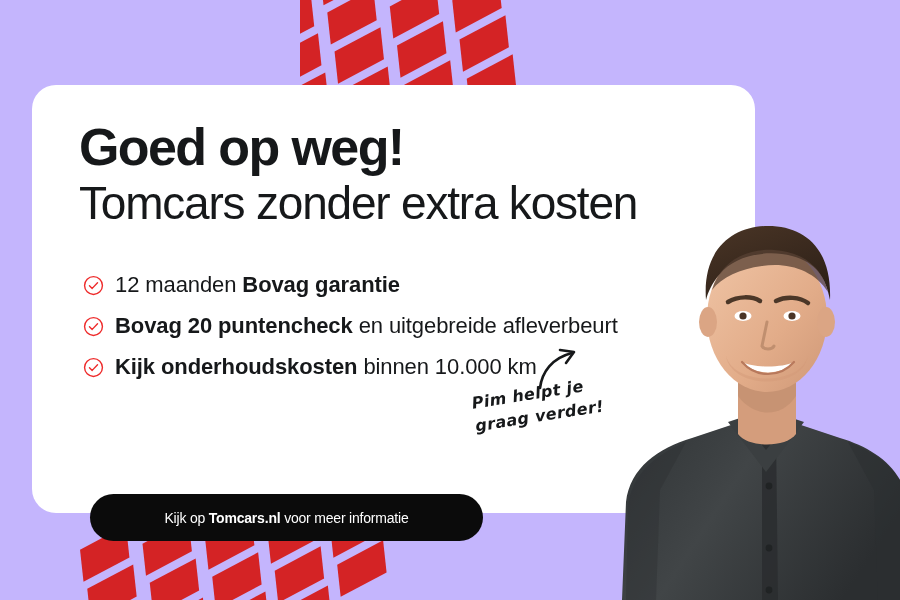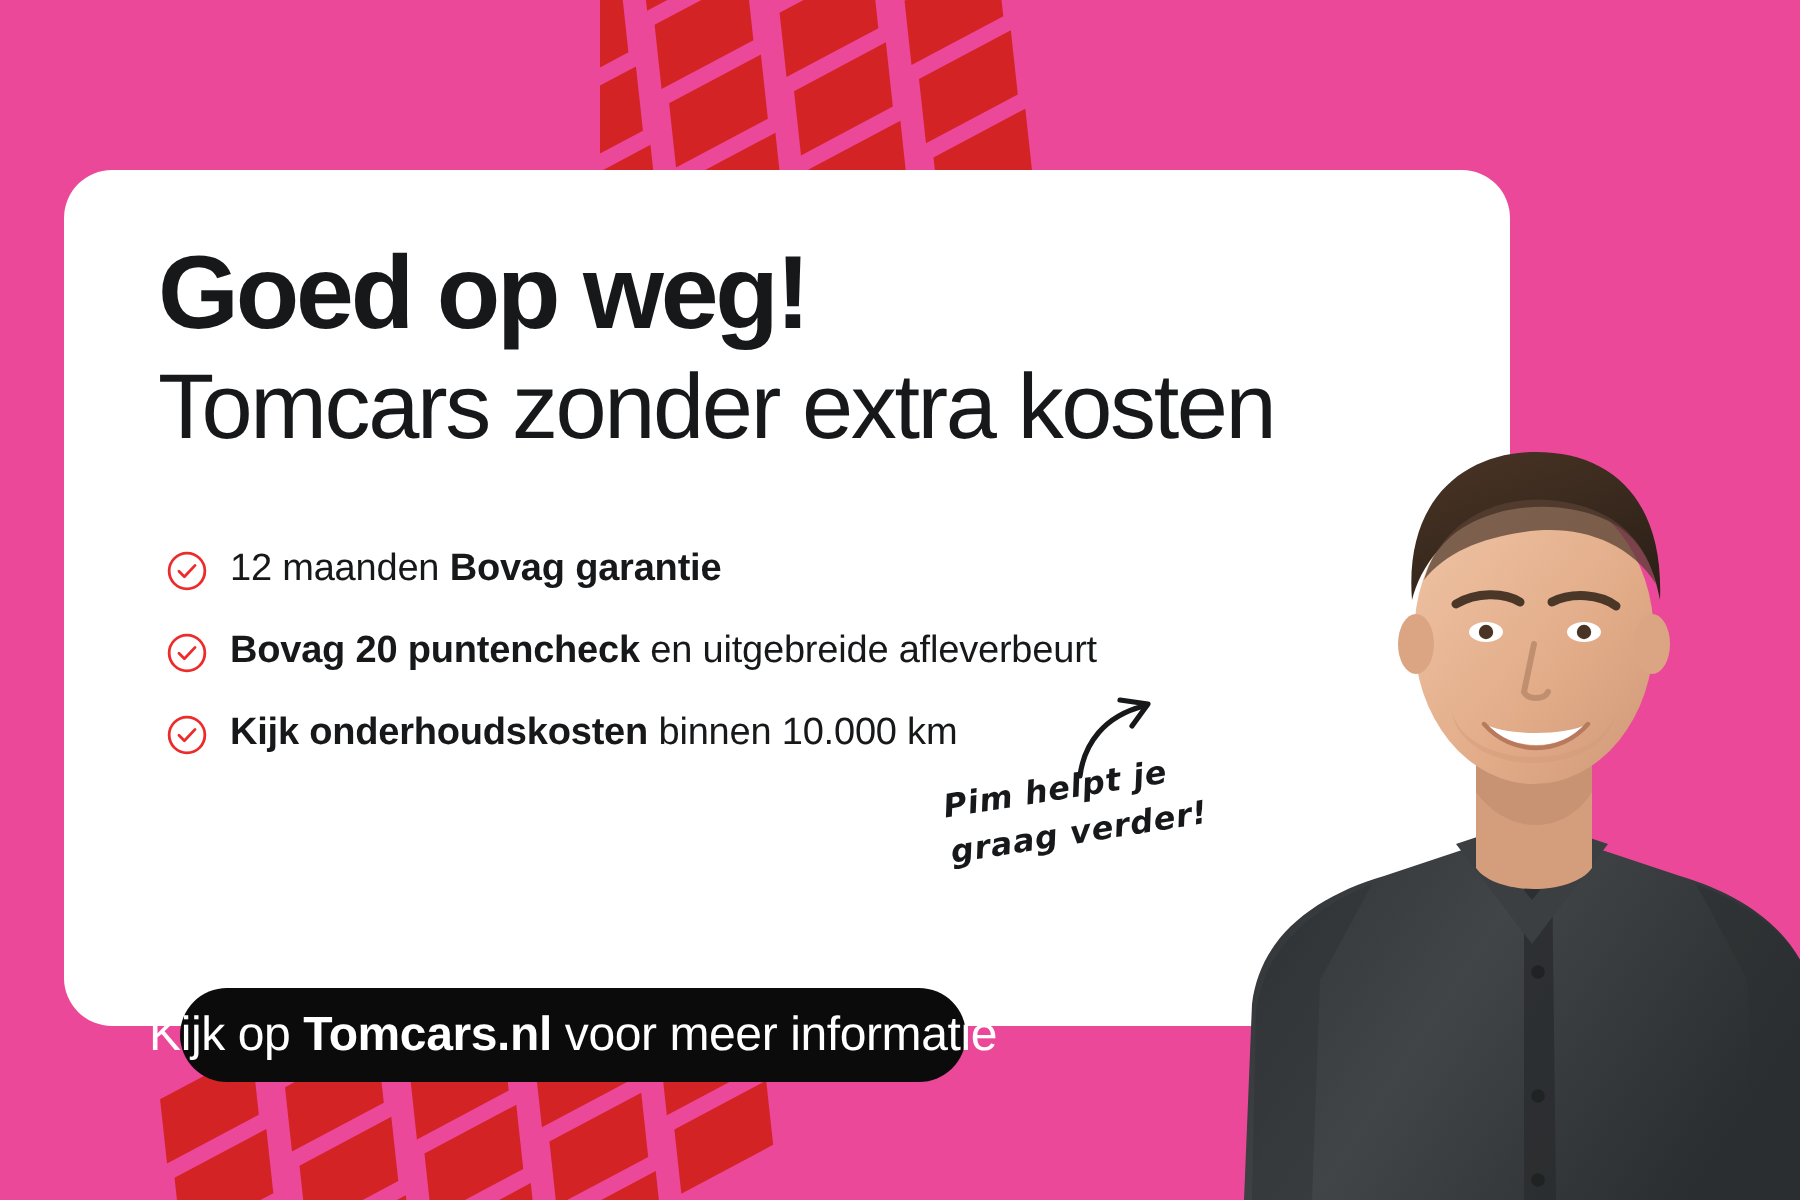--- a/index.html
+++ b/index.html
@@ -2,21 +2,21 @@
 <html><head>
 <meta charset="utf-8">
 <title>Tomcars banner</title>
 <style>
   html,body{margin:0;padding:0;}
   body{
     width:900px;height:600px;overflow:hidden;
     font-family:"Liberation Sans","DejaVu Sans",sans-serif;
     background:#e8292b;
   }
-  #stage{position:relative;width:900px;height:600px;overflow:hidden;background:#ec4899;}
+  #stage{position:relative;width:900px;height:600px;overflow:hidden;background:#c4b5fd;}
 
   
   .tread{position:absolute;inset:0;overflow:hidden;}
   .tread svg{position:absolute;}
   .tread-a{left:300px;top:-120px;}
   .tread-b{left:60px;top:420px;}
 
   
   .card{
     position:absolute;left:32px;top:85px;width:723px;height:428px;
@@ -34,21 +34,21 @@
     font-size:46px;font-weight:400;color:#16181a;
     letter-spacing:-1.2px;line-height:1;white-space:nowrap;
   }
 
   
   .features{position:absolute;left:83px;top:265px;width:560px;}
   .feature{position:relative;height:41px;display:flex;align-items:center;}
   .check-icon{width:21px;height:21px;flex:0 0 21px;margin-right:11px;}
   .check-icon svg{display:block;}
   .feature-text{
-    font-size:19px;color:#16181a;line-height:1.2;white-space:nowrap;
+    font-size:22px;color:#16181a;line-height:1.2;white-space:nowrap;
     letter-spacing:-0.1px;
   }
   .feature-text b{font-weight:bold;}
 
   
   .handwriting{
     position:absolute;left:470px;top:392px;width:135px;
     font-family:"DejaVu Sans",sans-serif;
     font-style:italic;font-size:16px;font-weight:600;color:#16181a;
     line-height:1.45;transform:rotate(-9deg);transform-origin:left top;
@@ -56,21 +56,21 @@
   }
   .hand-arrow{position:absolute;left:536px;top:346px;}
 
   
   .cta{
     position:absolute;left:90px;top:494px;width:393px;height:47px;
     background:#0b0b0b;border-radius:24px;
     display:flex;align-items:center;justify-content:center;
   }
   .cta-text{
-    font-size:24px;color:#ffffff;white-space:nowrap;letter-spacing:-0.2px;text-align:center;
+    font-size:14px;color:#ffffff;white-space:nowrap;letter-spacing:-0.2px;text-align:center;
   }
   .cta-text b{font-weight:bold;}
 
   
   .person{position:absolute;left:616px;top:150px;width:300px;height:450px;}
   .person svg{display:block;}
 </style>
 </head>
 <body>
 

